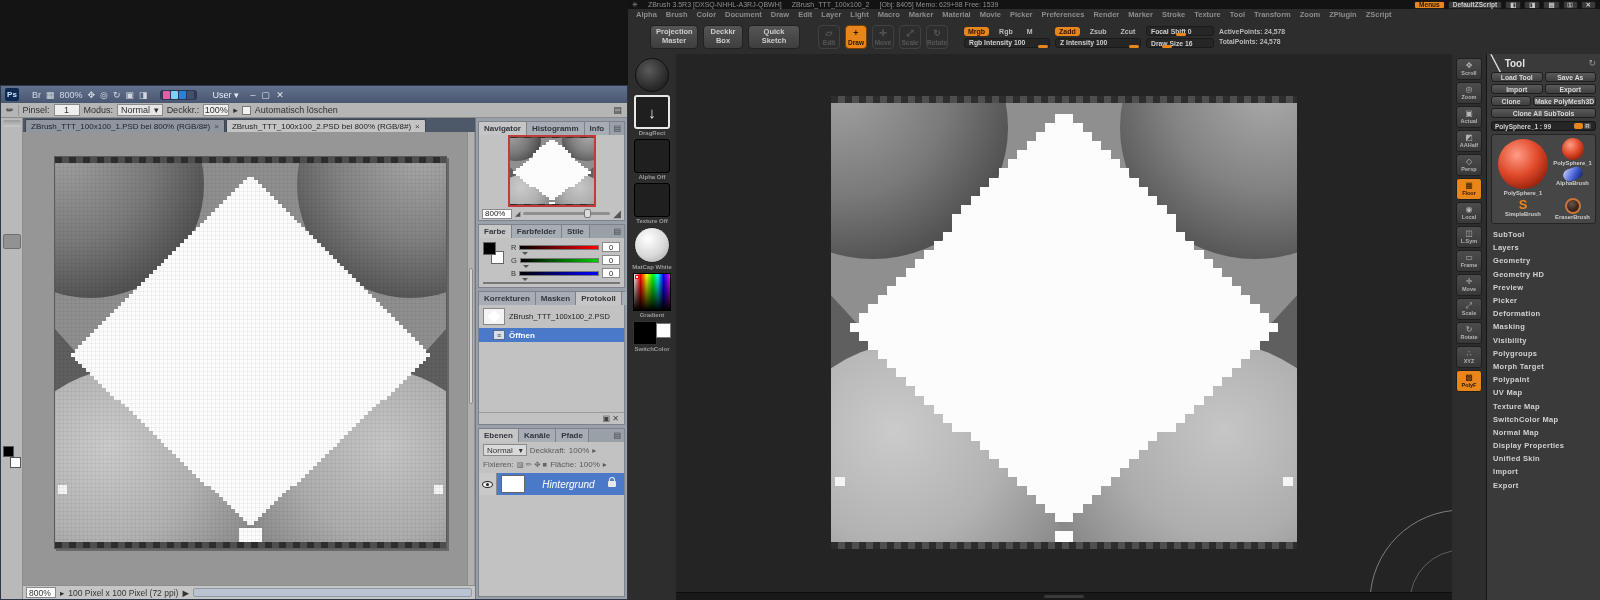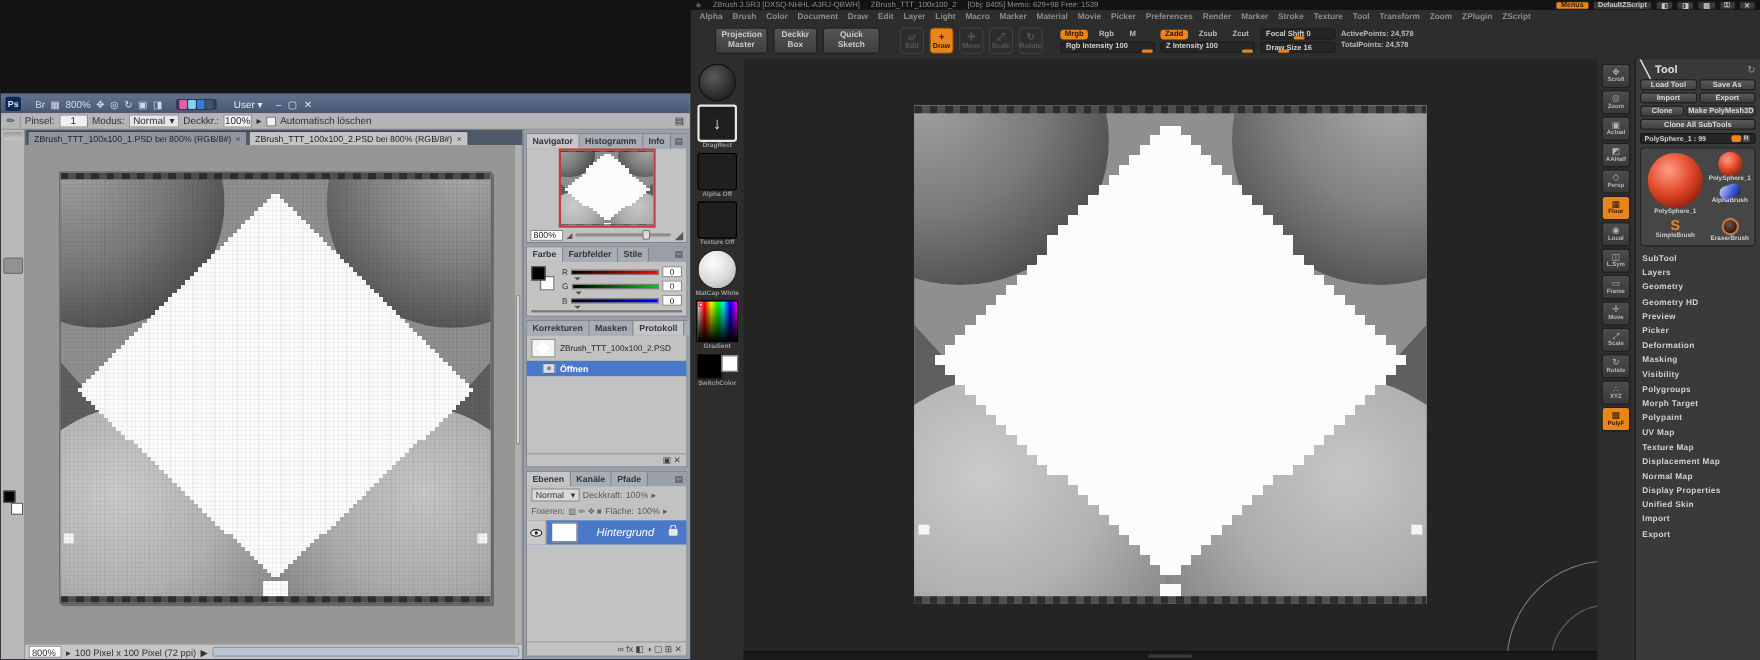--- a/index.html
+++ b/index.html
@@ -539,25 +539,20 @@
           <div id="layer-row">
             <span id="layer-eye">
                 <span class="eye"></span>
               </span>
             <span id="layer-thumb">
                 <span class="mini-diamond" style="width:15px;height:14px"></span>
               </span>
             <span id="layer-name">Hintergrund</span>
             <span class="lock"></span>
           </div>
-          <div id="eb-bottom">
-            <div id="eb-icons">
-              <span>∞ fx ◧ ◑ ▢ ⊞ ✕</span>
-            </div>
-          </div>
         </div>
       </div>
     </div>
   </div>
 
   <div id="zb">
     <div id="zb-titlebar">
       <span>✳</span>
       <span>ZBrush 3.5R3 [DXSQ-NHHL-A3RJ-QBWH]</span>
       <span>ZBrush_TTT_100x100_2</span>
@@ -893,21 +888,21 @@
             <div class="subpal">Preview</div>
             <div class="subpal">Picker</div>
             <div class="subpal">Deformation</div>
             <div class="subpal">Masking</div>
             <div class="subpal">Visibility</div>
             <div class="subpal">Polygroups</div>
             <div class="subpal">Morph Target</div>
             <div class="subpal">Polypaint</div>
             <div class="subpal">UV Map</div>
             <div class="subpal">Texture Map</div>
-            <div class="subpal">Displacement Map</div>
+            <div class="subpal">SwitchColor Map</div>
             <div class="subpal">Normal Map</div>
             <div class="subpal">Display Properties</div>
             <div class="subpal">Unified Skin</div>
             <div class="subpal">Import</div>
             <div class="subpal">Export</div>
           </div>
       </div>
     </div>
   </div>
 </div>

